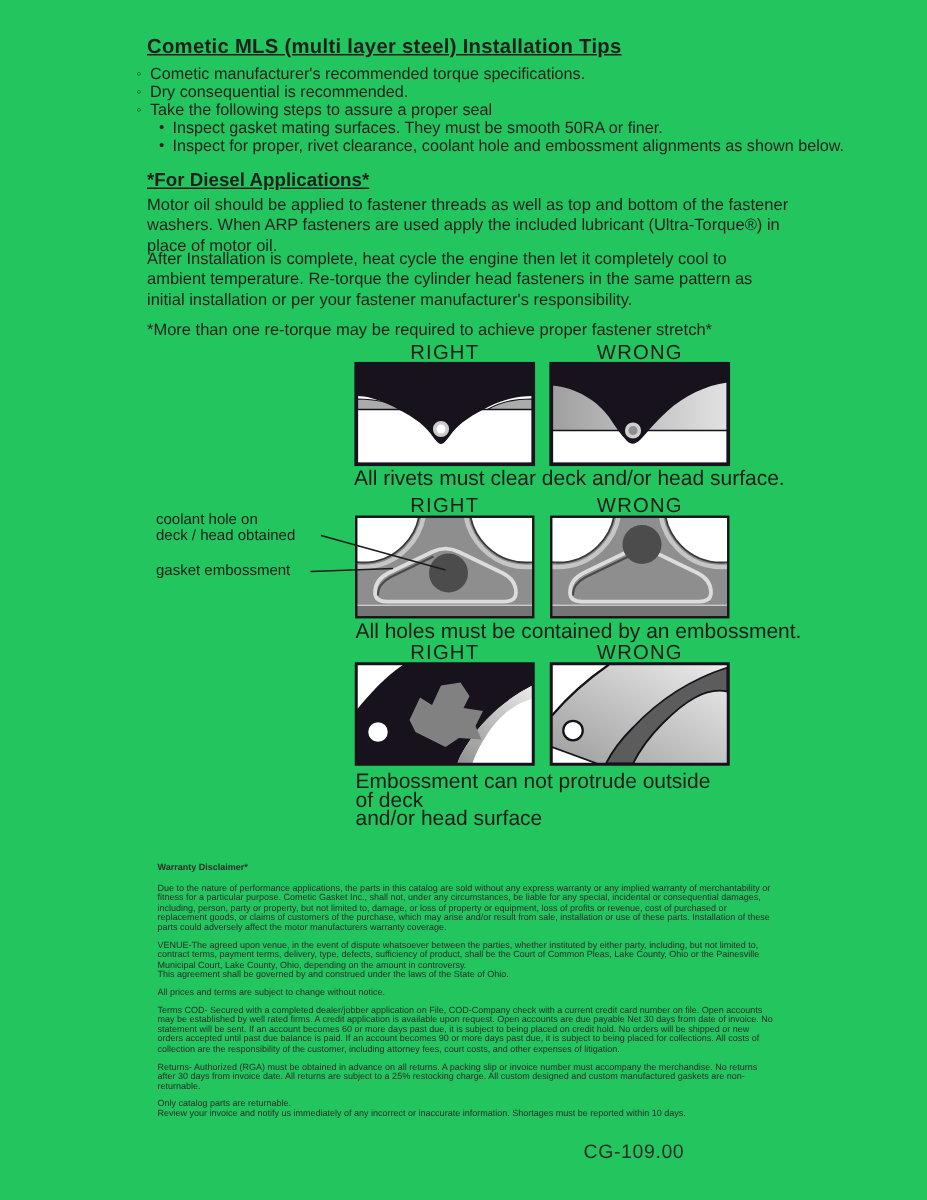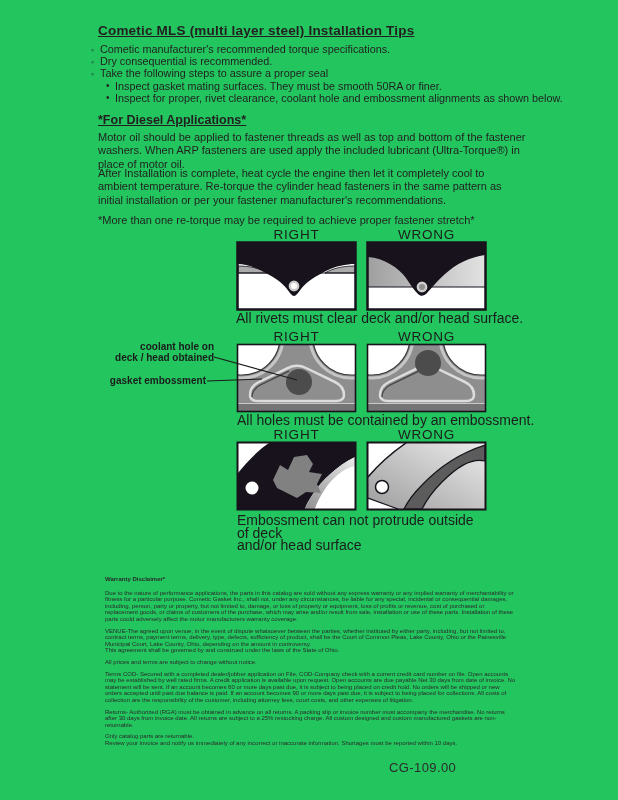--- a/index.html
+++ b/index.html
@@ -16,21 +16,21 @@
   .bullet-row { white-space:nowrap; }
   .bullet-row .mk { display:inline-block; width:9px; font-size:9px; vertical-align:0.5px; }
   .sub { padding-left:15px; }
   .sub .mk { font-size:10px; }
   .h2 { left:98px; top:113px; font-size:12.5px; font-weight:bold;text-decoration:underline; }
   .para1 { left:98px; top:131px; width:434px; font-size:11px; line-height:13.4px; }
   .para2 { left:98px; top:167px; width:426px; font-size:11px; line-height:13.4px; }
   .note  { left:98px; top:214px; width:434px; font-size:11px; }
   .figlabel { width:121px; text-align:center; font-size:13.5px; letter-spacing:0.8px; color:#1c1c1c; }
   .caption { font-size:14px; line-height:12.5px; color:#1c1c1c; }
-  .callout { text-align:right; font-size:10px; line-height:11px; color:#1c1c1c;font-weight:bold; }
+  .callout { font-size:10px; line-height:11px; color:#1c1c1c; }
   .figsvg { display:block; }
   .legal { left:105px; top:576px; width:412px; font-size:6px; line-height:6.6px; color:#2b2b2b; }
   .legal .lp { margin:0 0 5px 0; }
   .legal .lh { font-weight:bold; margin-bottom:7px; }
   .pagenum { left:389px; top:760px; font-size:13px; letter-spacing:0.4px; color:#2b2b2b; }
   svg { overflow:hidden; }
 </style>
 </head>
 <body>
 
@@ -41,21 +41,21 @@
   <div class="abs bullets">
     <div class="bullet-row"><span class="mk">◦</span><span>Cometic manufacturer's recommended torque specifications.</span></div>
     <div class="bullet-row"><span class="mk">◦</span><span>Dry consequential is recommended.</span></div>
     <div class="bullet-row"><span class="mk">◦</span><span>Take the following steps to assure a proper seal</span></div>
     <div class="bullet-row sub"><span class="mk">•</span><span>Inspect gasket mating surfaces.  They must be smooth 50RA or finer.</span></div>
     <div class="bullet-row sub"><span class="mk">•</span><span>Inspect for proper, rivet clearance, coolant hole and embossment alignments as shown below.</span></div>
   </div>
 
   <div class="abs h2">*For Diesel Applications*</div>
   <div class="abs para1">Motor oil should be applied to fastener threads as well as top and bottom of the fastener washers. When ARP fasteners are used apply the included lubricant (Ultra-Torque®) in place of motor oil.</div>
-  <div class="abs para2">After Installation is complete, heat cycle the engine then let it completely cool to ambient temperature. Re-torque the cylinder head fasteners in the same pattern as initial installation or per your fastener manufacturer's recommendations.</div>
+  <div class="abs para2">After Installation is complete, heat cycle the engine then let it completely cool to ambient temperature. Re-torque the cylinder head fasteners in the same pattern as initial installation or per your fastener manufacturer's responsibility.</div>
   <div class="abs note">*More than one re-torque may be required to achieve proper fastener stretch*</div>
 
   <div class="abs figlabel" style="left:236px; top:227px;">RIGHT</div>
   <div class="abs figlabel" style="left:366px; top:227px;">WRONG</div>
 
   <svg class="abs figsvg" style="left:236px; top:241px;" width="121" height="70" viewBox="0 0 121 70">
     <rect x="1" y="1" width="119" height="68" fill="#ffffff"></rect>
     <path d="M2,25 C13,25 24,27 32,32 L2,32 Z" fill="#ababab" stroke="#17121b" stroke-width="0.8"></path>
     <path d="M119,25 C108,25 97,27 89,32 L119,32 Z" fill="#ababab" stroke="#17121b" stroke-width="0.8"></path>
     <line x1="2" y1="32" x2="119" y2="32" stroke="#17121b" stroke-width="1"></line>

